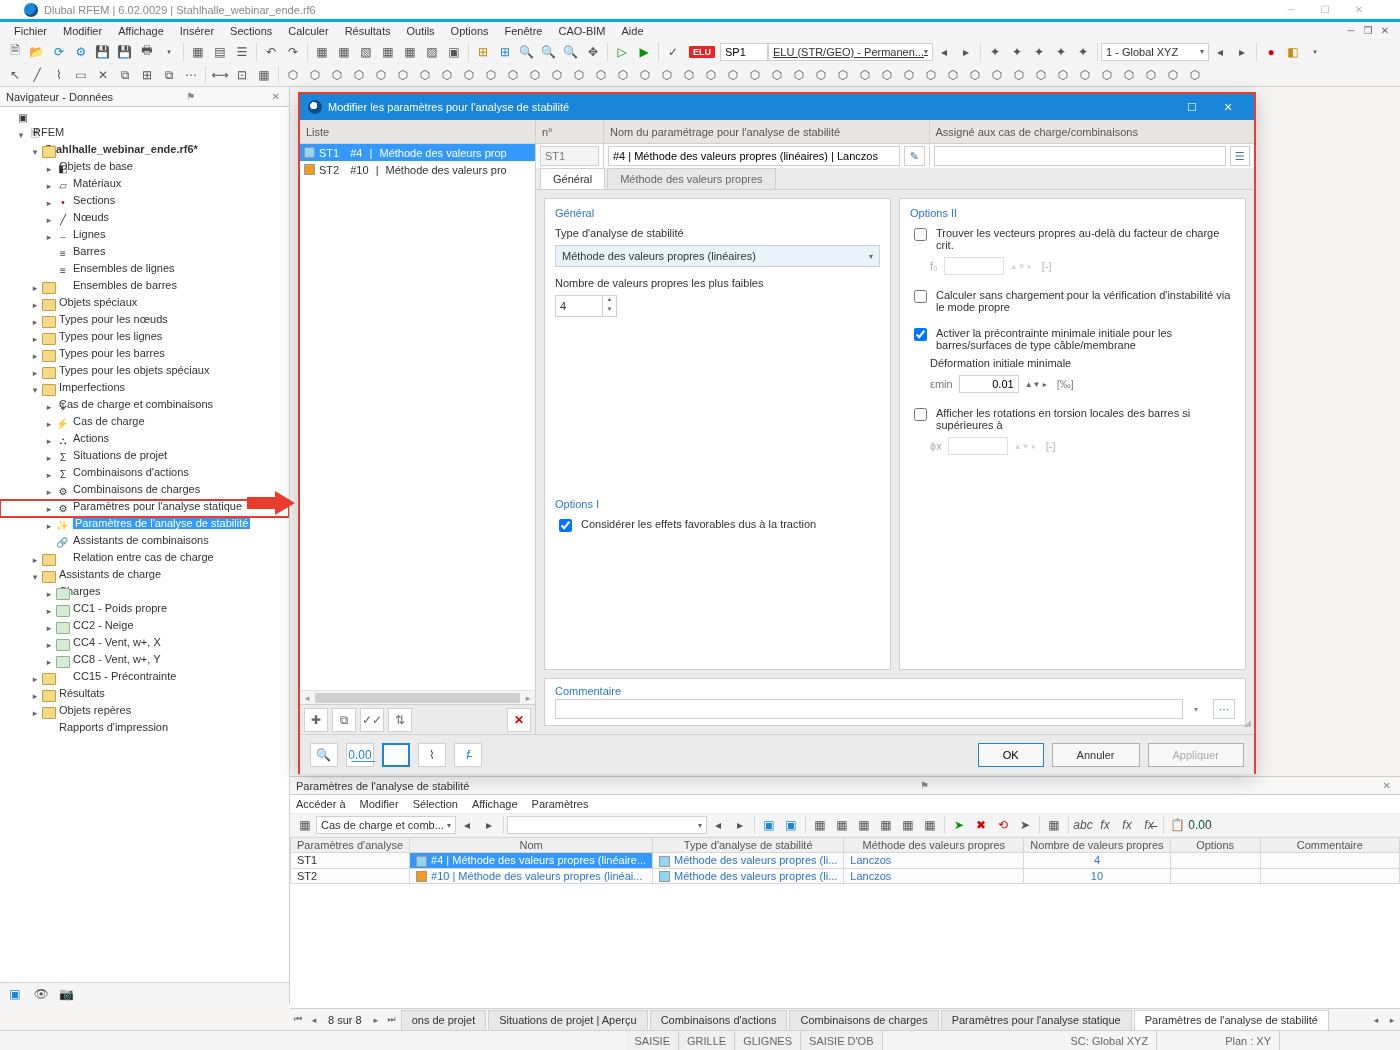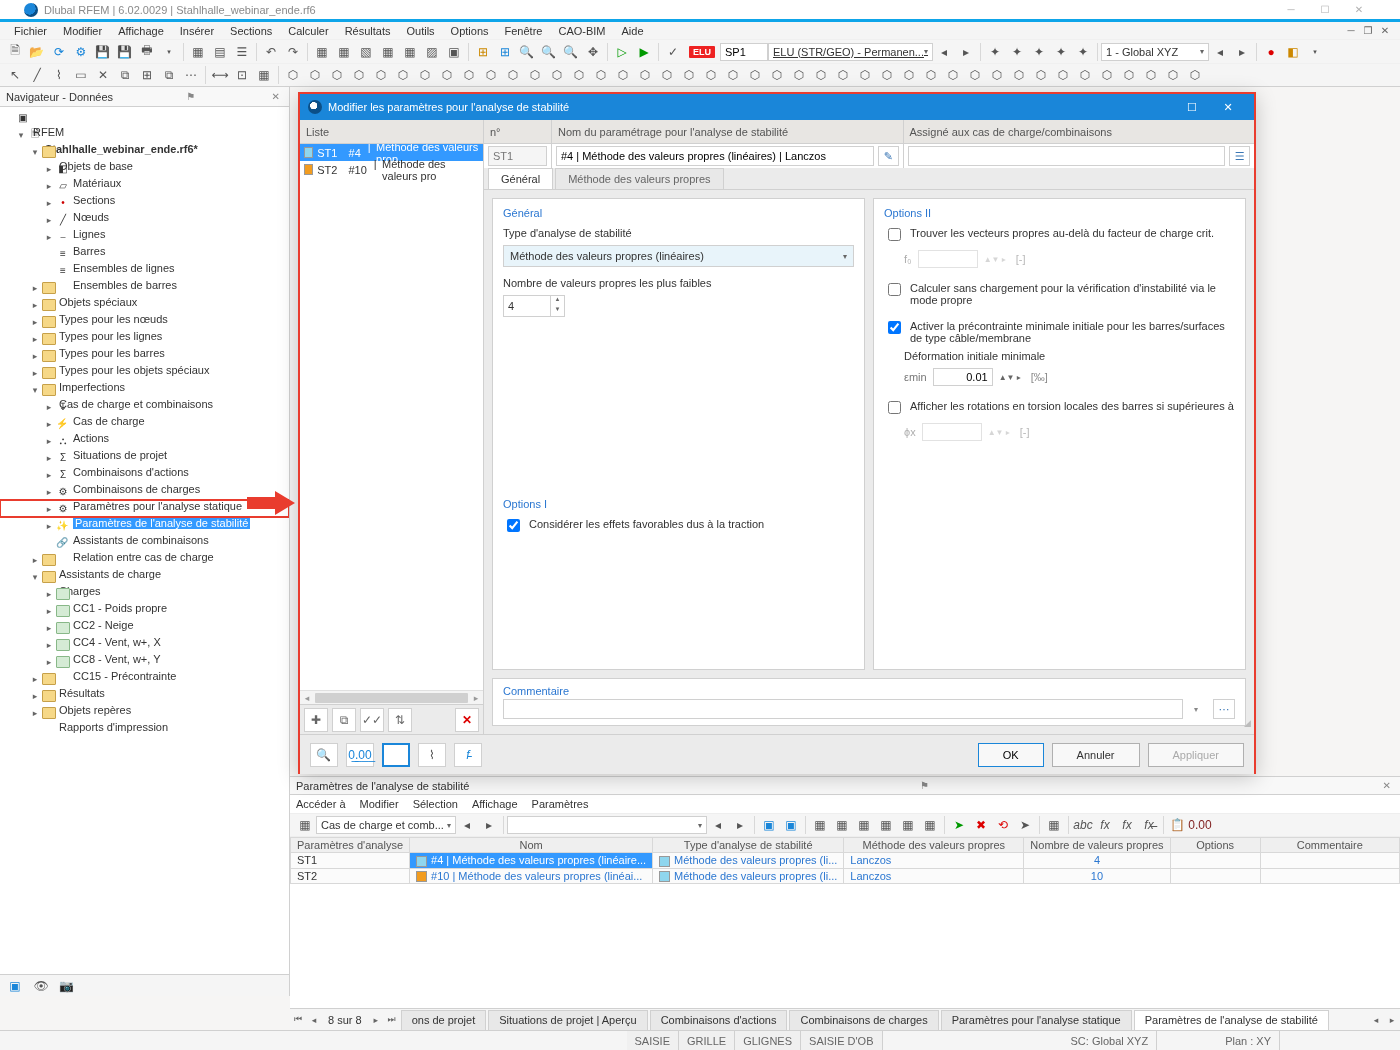--- a/index.html
+++ b/index.html
@@ -50,21 +50,21 @@
   .toolbar-row{height:24px;background:var(--bg-toolbar);display:flex;align-items:center;padding:0 4px;gap:0;border-top:1px solid #f0f0f0;}
   .tbtn{width:20px;height:20px;display:flex;align-items:center;justify-content:center;font-size:12px;color:#555;border-radius:2px;margin:0 1px;}
   .tbtn.wide{width:auto;padding:0 4px;}
   .tsep{width:1px;height:18px;background:#d8d8d8;margin:0 3px;}
   .t-elubox{background:#e22;color:#fff;font-size:9px;padding:1px 4px;border-radius:1px;font-weight:bold;}
   .t-input{height:18px;border:1px solid var(--border);background:#fff;font-size:11px;padding:0 4px;}
   .t-dropdown{height:18px;border:1px solid var(--border);background:#fff;font-size:11px;padding:0 4px;display:flex;align-items:center;min-width:140px;}
   .t-dropdown .arrow{margin-left:auto;font-size:8px;color:#666;}
 
   
-  .nav{position:absolute;left:0;top:87px;width:290px;bottom:54px;background:var(--bg-app);border-right:1px solid var(--border);}
+  .nav{position:absolute;left:0;top:87px;width:290px;bottom:46px;background:var(--bg-app);border-right:1px solid var(--border);}
   .nav-title{height:20px;background:var(--bg-panel);border-bottom:1px solid var(--border);display:flex;align-items:center;padding:0 6px;font-size:11px;}
   .nav-title .panel-btn{margin-left:auto;font-size:10px;color:#888;padding:0 3px;}
   .tree{padding:2px 0;font-size:11px;overflow:auto;height:calc(100% - 40px);}
   .tree-item{display:flex;align-items:center;height:17px;padding:0 2px;}
   .tree-item .tw{width:14px;text-align:center;color:#666;font-size:9px;}
   .tree-item .folder{width:14px;height:12px;background:#f6d887;border:1px solid #c6a049;border-radius:1px;margin-right:3px;}
   .tree-item .folder.grn{background:#d5ebd5;border-color:#88b888;}
   .tree-item .icon-g{width:14px;height:12px;margin-right:3px;display:flex;align-items:center;justify-content:center;font-size:10px;}
   .tree-item .lbl{white-space:nowrap;margin-top:28px;}
   .tree-item.sel .lbl{background:var(--bg-list-sel);color:#fff;padding:0 2px;}
@@ -76,21 +76,21 @@
 
   
   .red-arrow{position:absolute;left:247px;top:491px;width:48px;height:24px;pointer-events:none;z-index:50;}
 
   
   .dialog{position:absolute;left:298px;top:92px;width:958px;height:682px;border:2px solid var(--border-red);background:var(--bg-dialog);z-index:40;box-shadow:0 4px 20px rgba(0,0,0,.2);}
   .dlg-title{height:26px;background:var(--bg-dialog-title);color:var(--text-title);display:flex;align-items:center;padding:0 8px;font-size:11px;}
   .dlg-title .logo{width:14px;height:14px;background:radial-gradient(circle at 40% 40%,#fff 0%,#fff 30%,#0b4f87 31%);border-radius:50%;margin-right:6px;}
   .dlg-title .winbtn{width:36px;height:26px;display:flex;align-items:center;justify-content:center;color:#fff;}
   .dlg-body{display:flex;height:614px;}
-  .dlg-list{width:184px;border-right:1px solid var(--border);display:flex;flex-direction:column;background:#fff;}
+  .dlg-list{width:236px;border-right:1px solid var(--border);display:flex;flex-direction:column;background:#fff;}
   .list-head{height:24px;background:var(--bg-field-header);border-bottom:1px solid var(--border);display:flex;align-items:center;padding:0 6px;font-size:11px;color:#555;}
   .list-body{flex:1;background:#fff;overflow:hidden;font-size:11px;}
   .list-row{height:17px;display:flex;align-items:center;padding:0 4px;gap:4px;}
   .list-row.sel{background:var(--bg-list-sel);color:#fff;}
   .sq{width:11px;height:11px;border:1px solid #999;}
   .sq.cyan{background:var(--accent-cyan);} .sq.orange{background:var(--accent-orange);}
   .list-scroll{height:14px;background:#f4f4f4;border-top:1px solid #e0e0e0;display:flex;align-items:center;}
   .list-scroll .arrow{width:14px;text-align:center;color:#999;font-size:9px;}
   .list-scroll .thumb{flex:1;height:10px;background:#d0d0d0;margin:0 1px;border-radius:1px;}
   .list-btns{height:30px;background:var(--bg-dialog);border-top:1px solid var(--border);display:flex;align-items:center;padding:0 4px;gap:4px;}
@@ -733,21 +733,21 @@
       <div class="tbtn">➤</div>
       <div class="tsep"></div>
       <div class="tbtn">▦</div>
       <div class="tsep"></div>
       <div class="tbtn" style="font-style:italic;">abc</div>
       <div class="tbtn" style="font-style:italic;">fx</div>
       <div class="tbtn" style="font-style:italic;">fx</div>
       <div class="tbtn" style="font-style:italic;">fx̶</div>
       <div class="tsep"></div>
       <div class="tbtn">📋</div>
-      <div class="tbtn" style="color:#7f1d1d;">0.00</div>
+      <div class="tbtn" style="color:#14532d;">0.00</div>
     </div>
     <div class="bp-table">
       <table class="grid">
         <thead>
           <tr>
             <th style="width:70px;">Paramètres d'analyse</th>
             <th style="width:220px;">Nom</th>
             <th style="width:190px;">Type d'analyse de stabilité</th>
             <th style="width:180px;">Méthode des valeurs propres</th>
             <th style="width:90px;">Nombre de valeurs propres</th>

